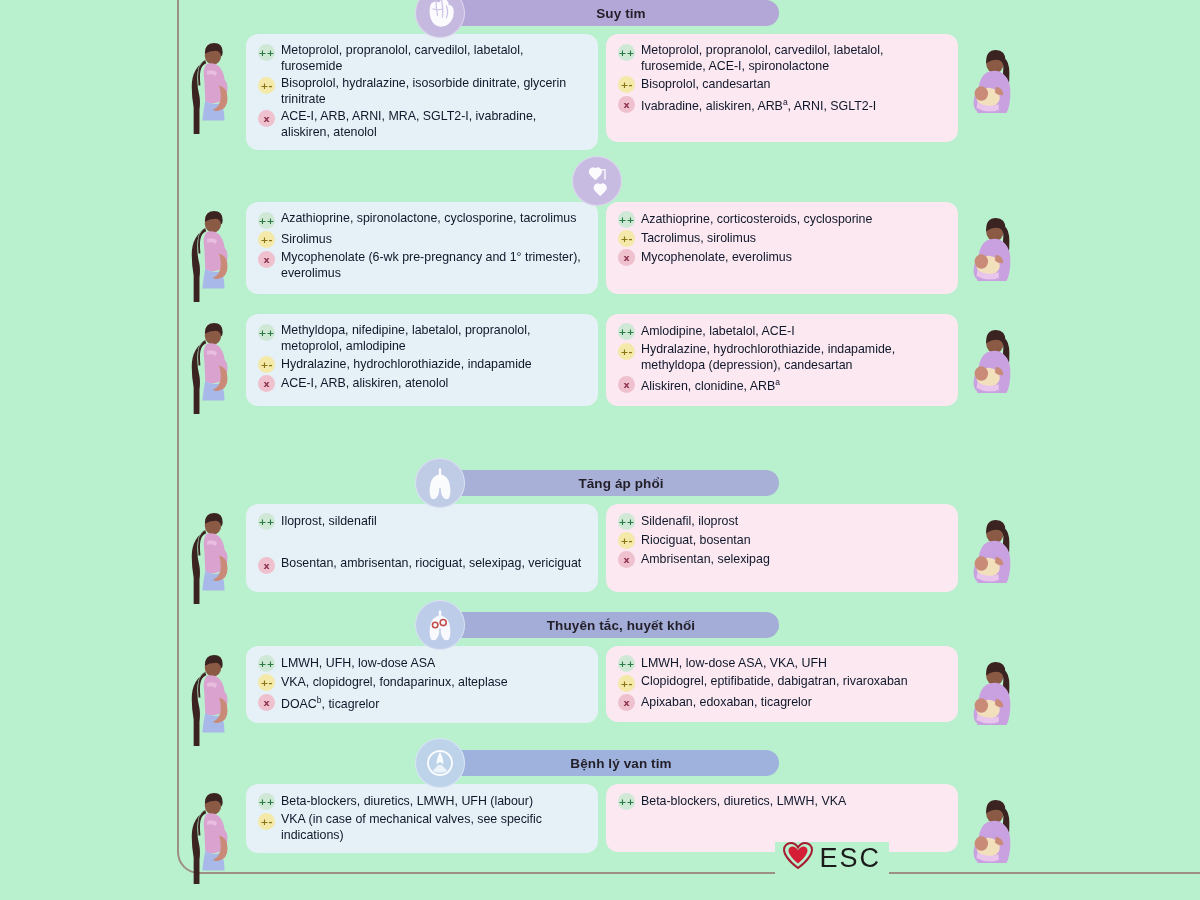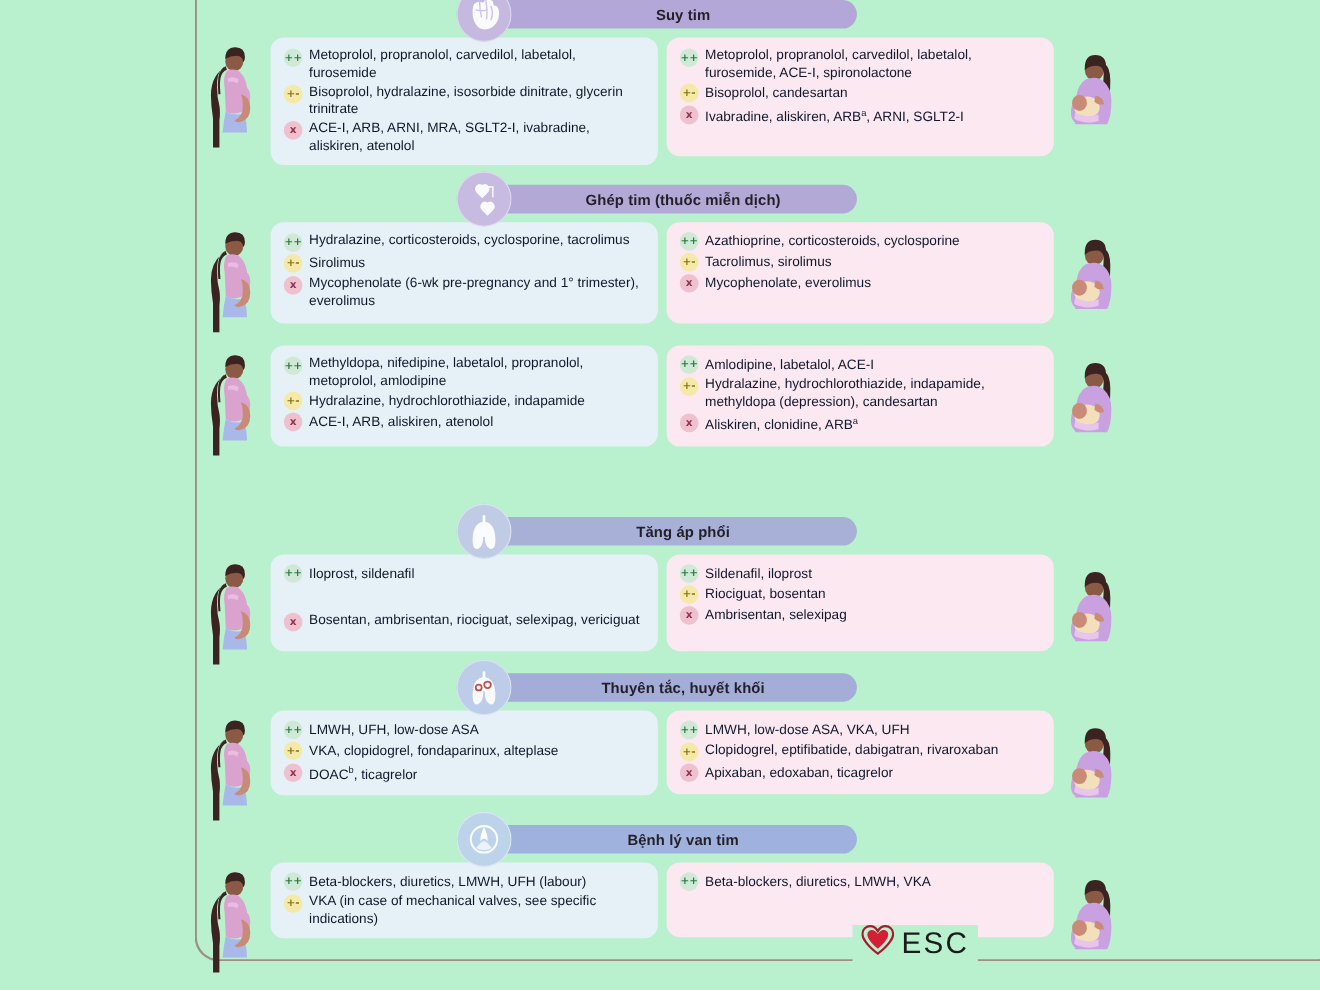--- a/index.html
+++ b/index.html
@@ -233,33 +233,32 @@
       </div>
     </div>
     <div class="section" style="position: absolute; top: 160px; left: 0px;">
       <div class="sec-head">
         <div class="head-wrap">
           <div class="head-icon" style="background:#c7bbe2">
             <svg class="figure" width="40" height="40" viewBox="0 0 50 50">
               <use href="#def-icon-two-hearts"></use>
             </svg>
           </div>
-          <div class="head-pill" style="background:#b3a9d7">Ghép tim (thuốc miễn dịch)</div>
         </div>
       </div>
       <div class="sec-body">
         <div class="fig-col left">
           <svg class="figure" width="58" height="92" viewBox="0 0 60 95">
             <use href="#def-pregnant"></use>
           </svg>
         </div>
         <div class="card preg" style="min-height: 92px;">
           <div class="drug-line">
             <span class="bullet good">++</span>
-            <span class="drug-text">Hydralazine, corticosteroids, cyclosporine, tacrolimus</span>
+            <span class="drug-text">Azathioprine, spironolactone, cyclosporine, tacrolimus</span>
           </div>
           <div class="drug-line vcenter">
             <span class="bullet caut">+-</span>
             <span class="drug-text">Sirolimus</span>
           </div>
           <div class="drug-line">
             <span class="bullet bad">x</span>
             <span class="drug-text">Mycophenolate (6-wk pre-pregnancy and 1° trimester), everolimus</span>
           </div>
         </div>

